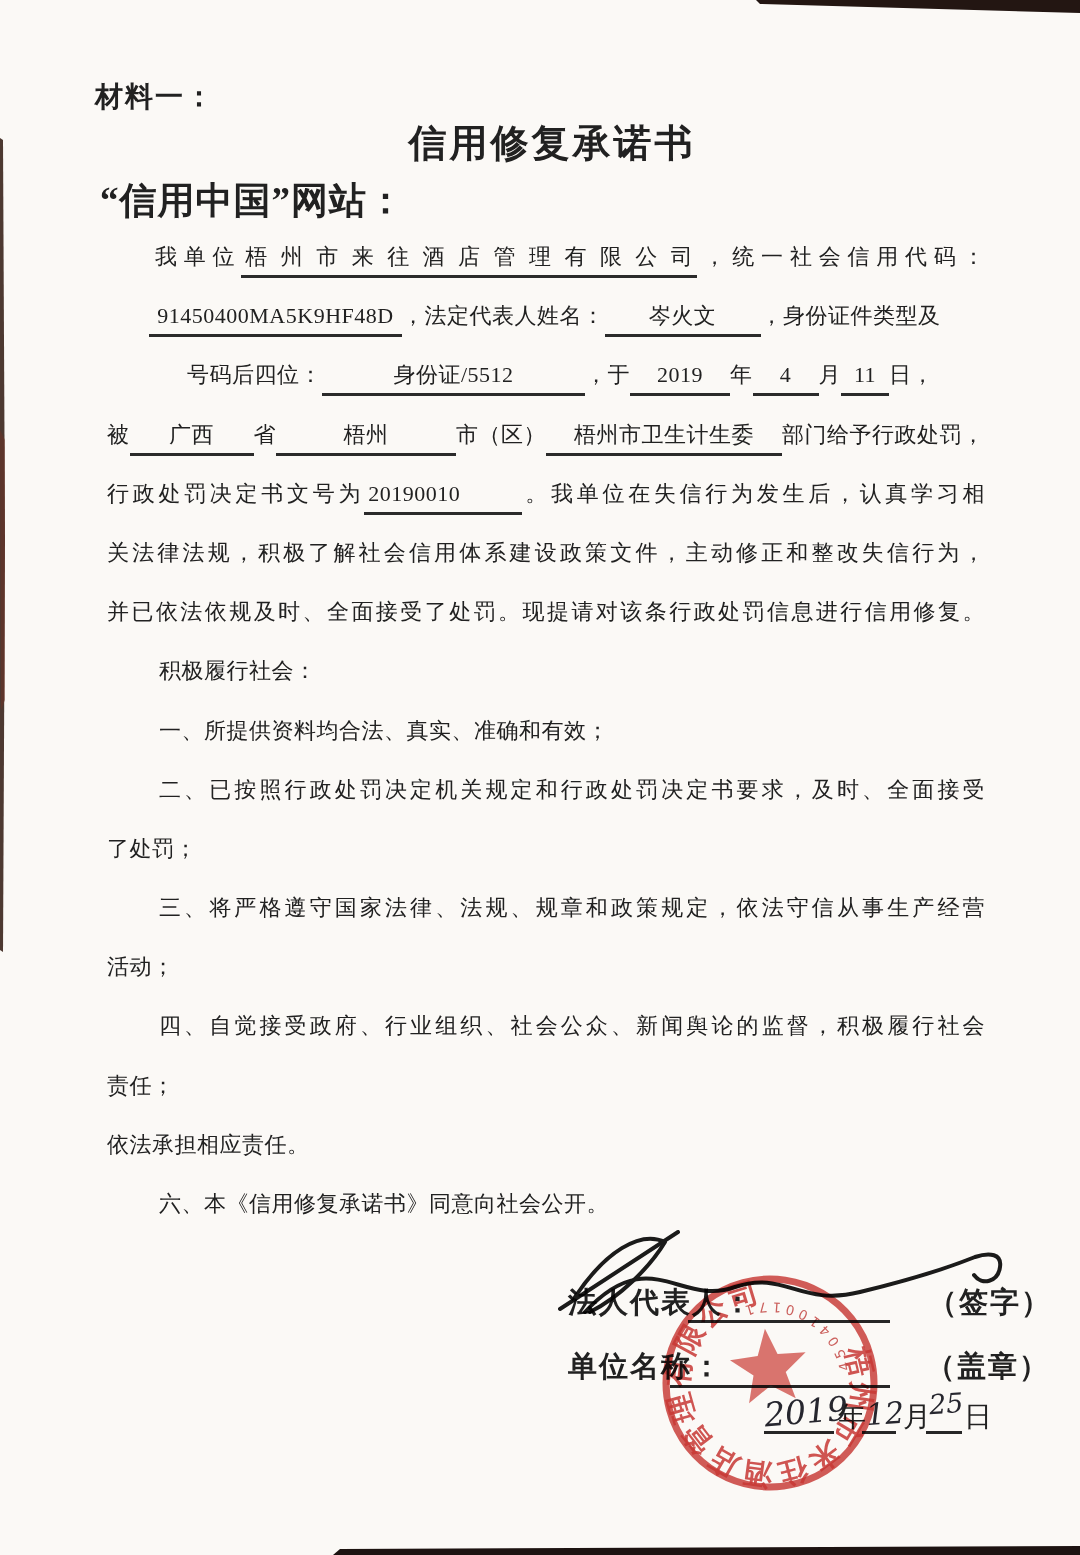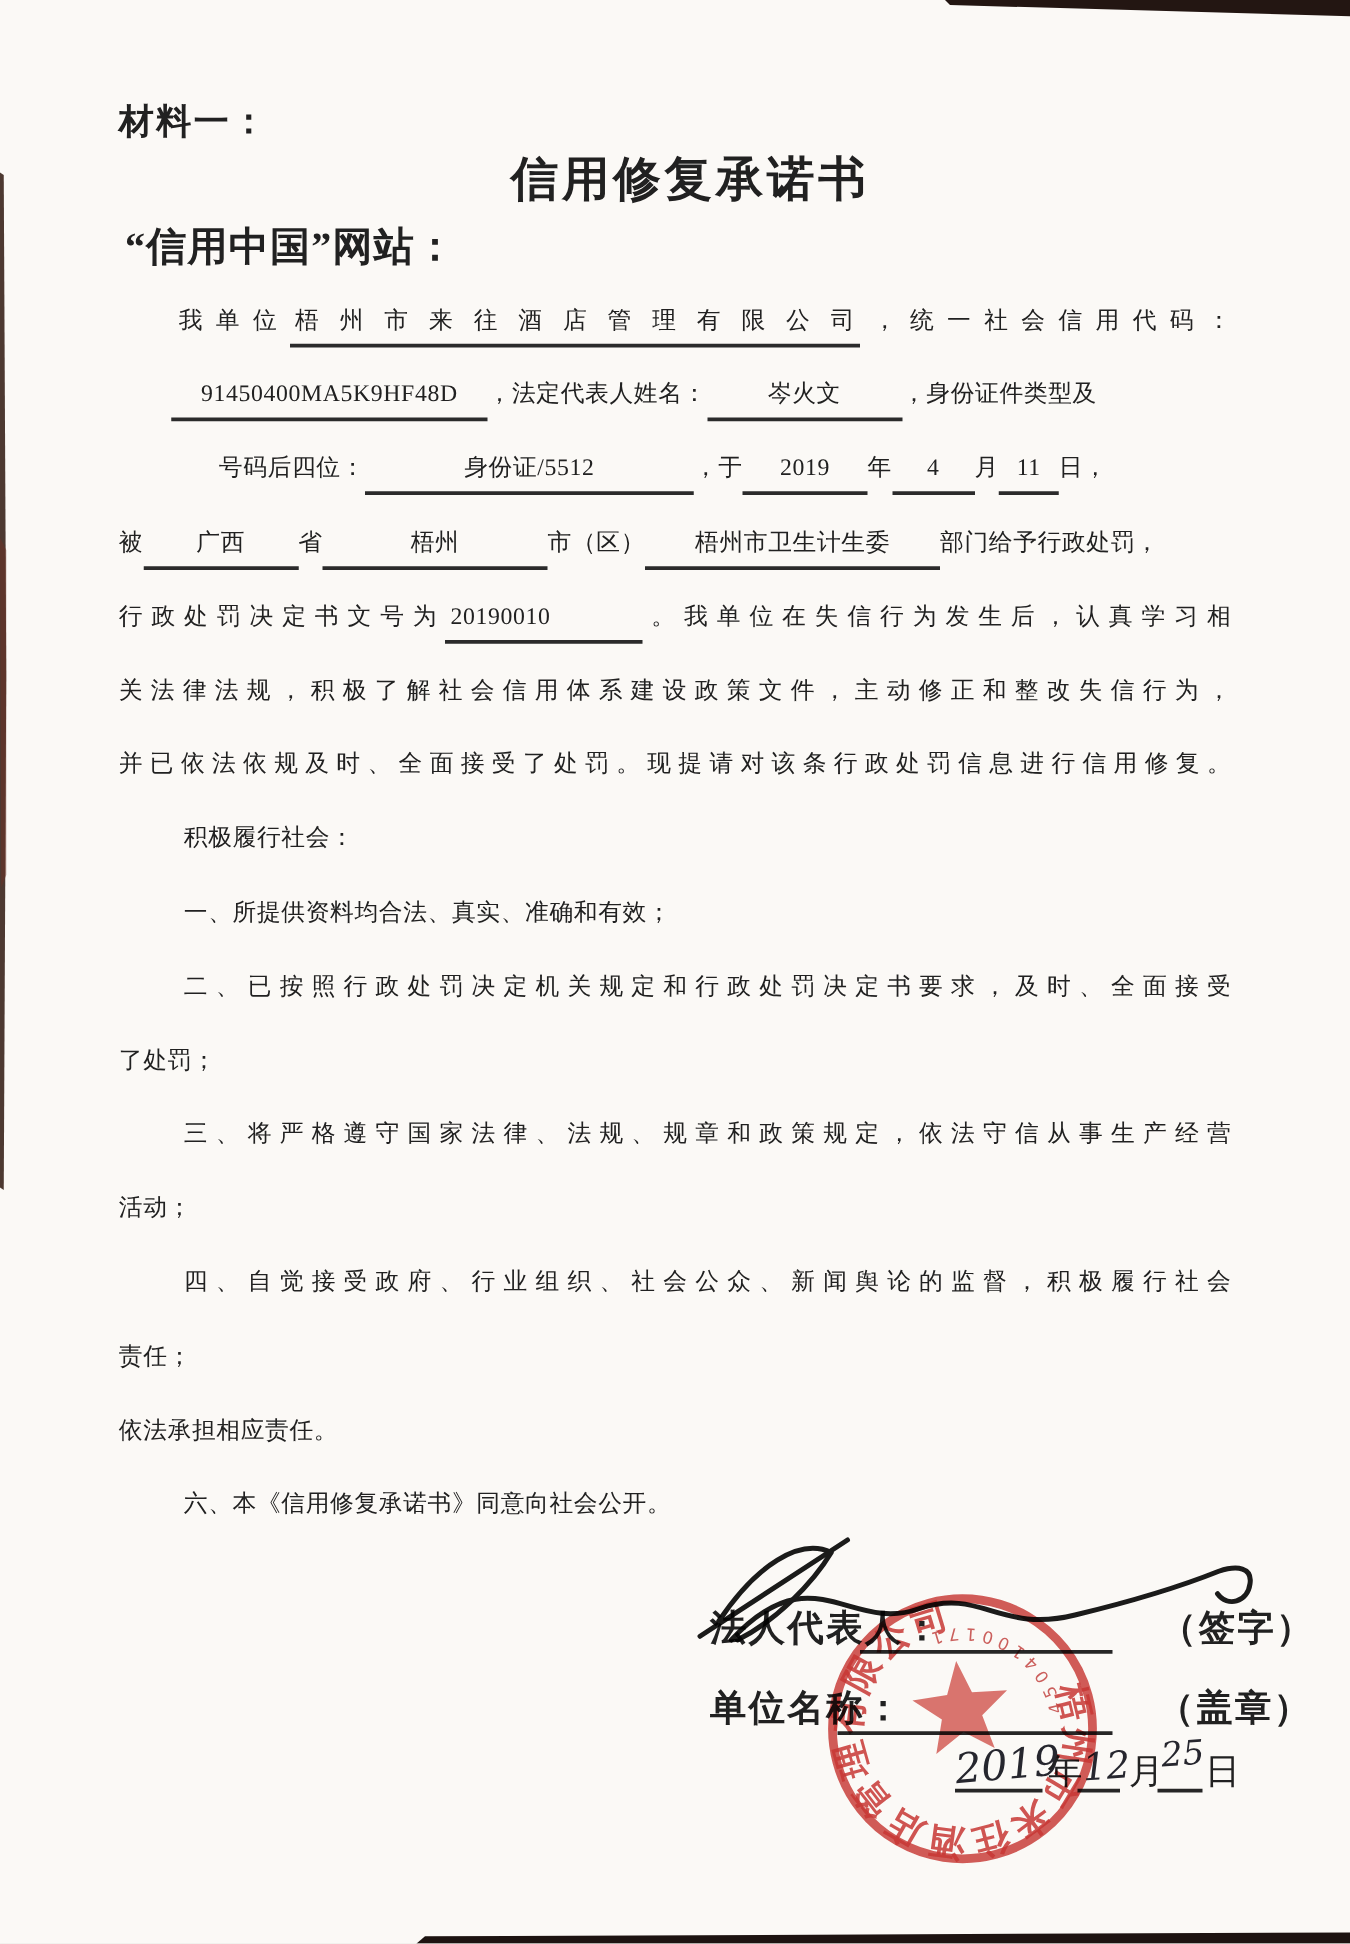--- a/index.html
+++ b/index.html
@@ -9,24 +9,24 @@
     font-family:"Liberation Serif","DejaVu Serif",serif;
     color:#212121;
   }
   .abs{position:absolute;}
   .serif{font-family:"Liberation Serif","DejaVu Serif",serif;}
   .sans{font-family:"Liberation Sans","DejaVu Sans",sans-serif;}
 
   #material-label{left:95px;top:78px;font-size:28px;font-weight:bold;letter-spacing:2px;}
   #doc-title{left:12px;top:118px;width:1080px;text-align:center;font-size:38px;font-weight:bold;
     font-family:"Liberation Sans","DejaVu Sans",sans-serif;letter-spacing:3px;}
-  #site-label{left:100px;top:176px;font-size:32px;font-weight:bold;letter-spacing:1px;}
+  #site-label{left:100px;top:176px;font-size:37px;font-weight:bold;letter-spacing:1px;}
 
   #body-lines{position:absolute;left:95px;top:227px;width:890px;}
-  .bline{line-height:59.2px;height:59.2px;font-size:19px;white-space:nowrap;letter-spacing:0.5px;}
+  .bline{line-height:59.2px;height:59.2px;font-size:22px;white-space:nowrap;letter-spacing:0.5px;margin-left:12px;}
   .bline.fill{white-space:normal;text-align:justify;text-align-last:justify;}
   .blank{display:inline-block;text-align:center;border-bottom:3px solid #2b2b2b;
     line-height:30px;padding:0 4px 3px 4px;vertical-align:baseline;}
 
   .sigrow-label{font-size:29px;font-weight:600;letter-spacing:2px;margin-left:28px;}
   .sig-underline{border-bottom:3px solid #262626;height:0;}
   .date-unit{font-size:28px;letter-spacing:1px;}
   .hand{font-family:"DejaVu Serif","Liberation Serif",serif;font-style:italic;color:#26262e;}
 
   svg{display:block;}

